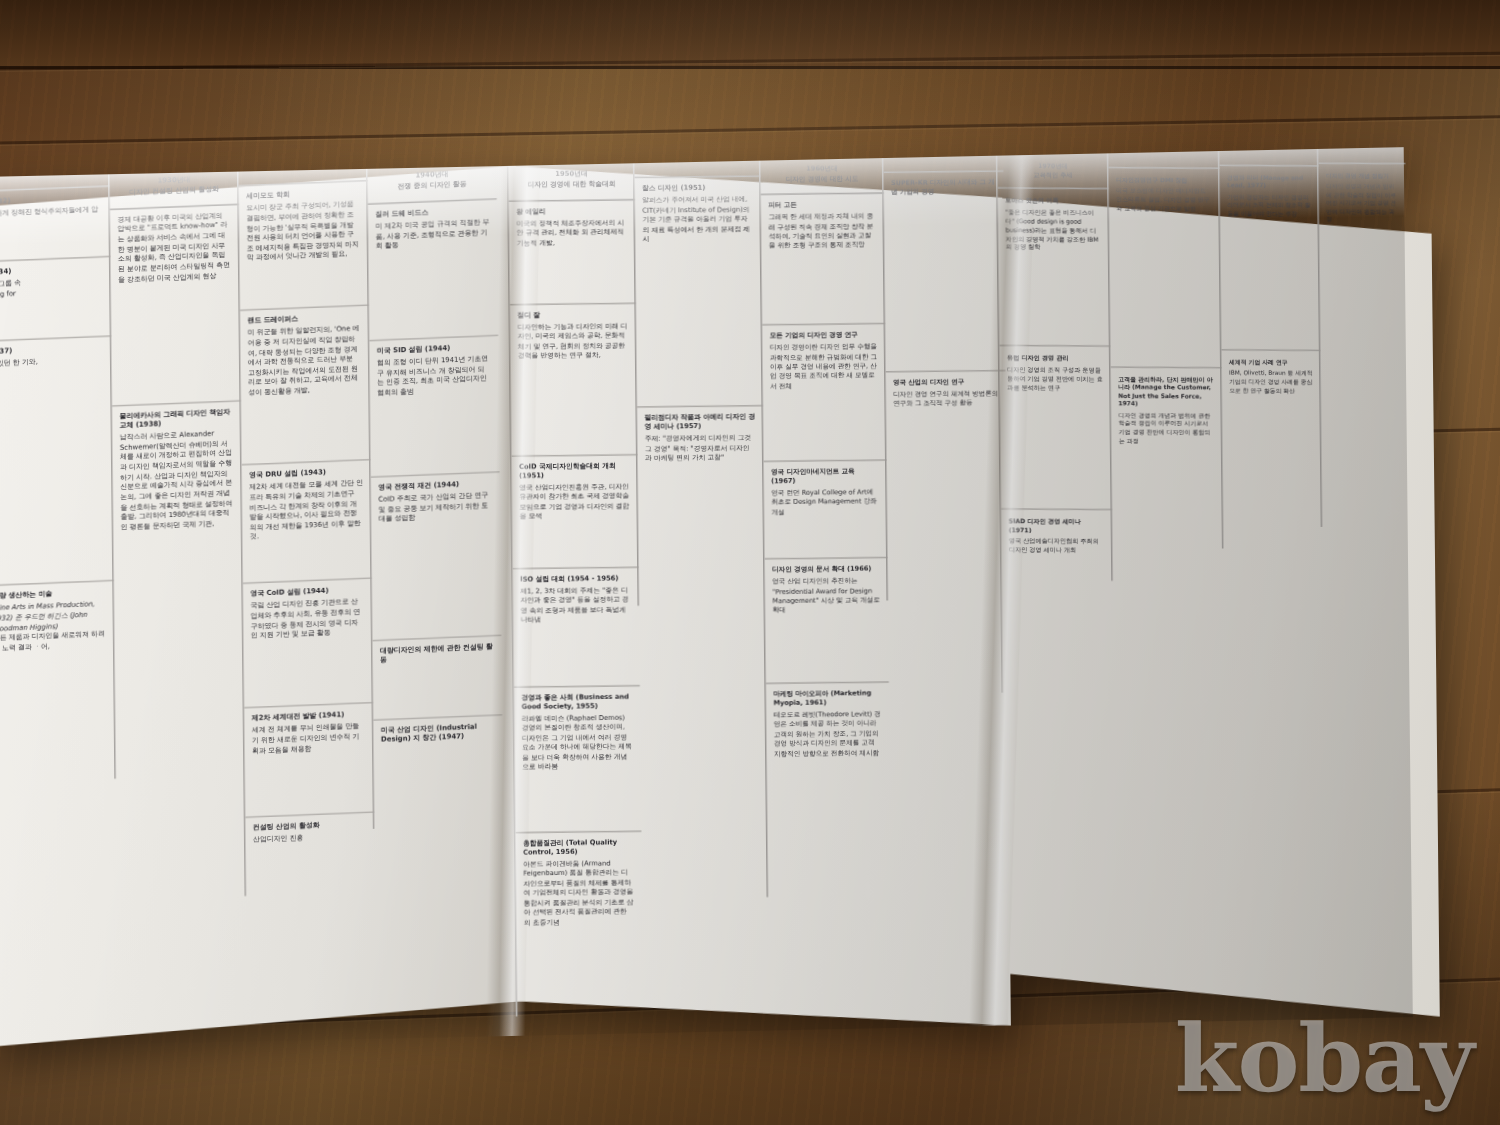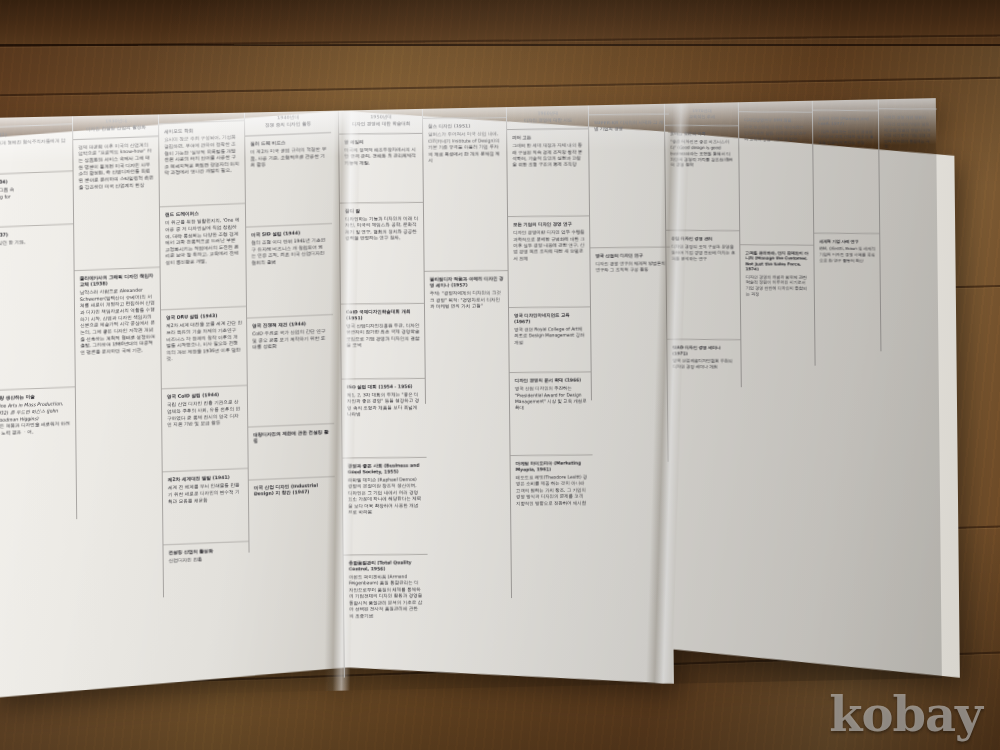--- a/index.html
+++ b/index.html
@@ -122,21 +122,21 @@
   
   .warp1{transform:skewY(-1.1deg);transform-origin:left top;}
   .warp2{transform:skewY(0.6deg);transform-origin:left top;}
   .warp3{transform:skewY(1.5deg);transform-origin:left top;}
 
   
   #kobay{
     position:absolute;right:18px;bottom:8px;
     font-family:"DejaVu Serif", serif;
     font-weight:bold;
-    font-size:48px;
+    font-size:62px;
     letter-spacing:-1px;
     color:rgba(196,196,196,0.62);
     text-shadow:0 2px 3px rgba(0,0,0,0.35);
     user-select:none;
   }
 </style>
 </head>
 <body>
 
 <div id="scene">

